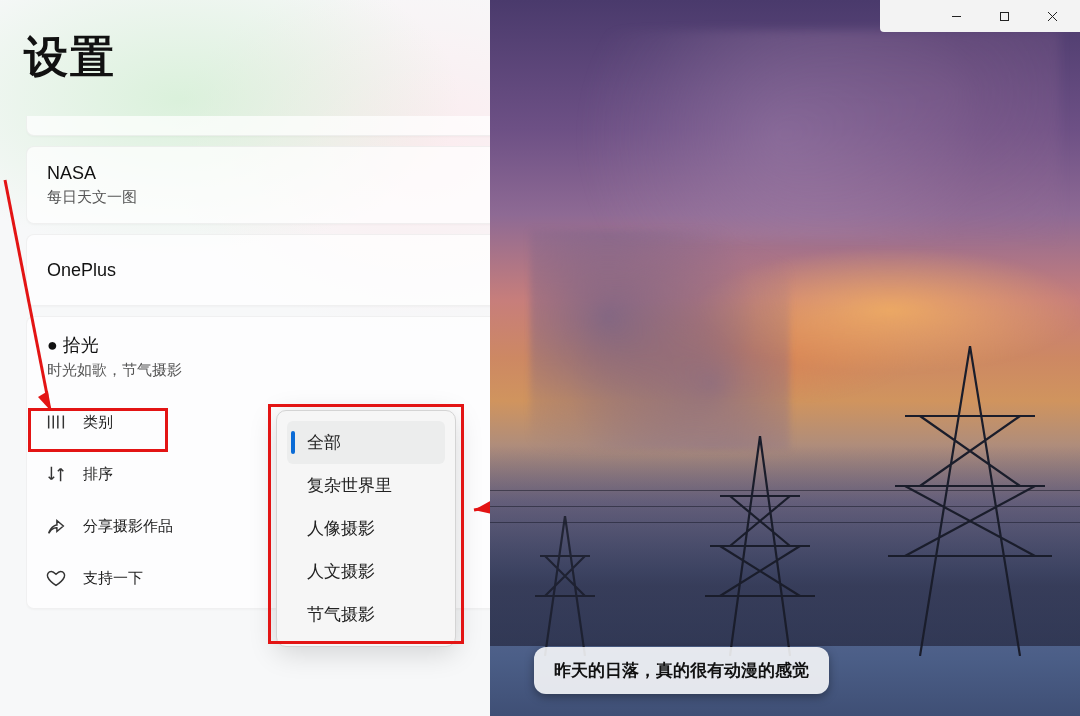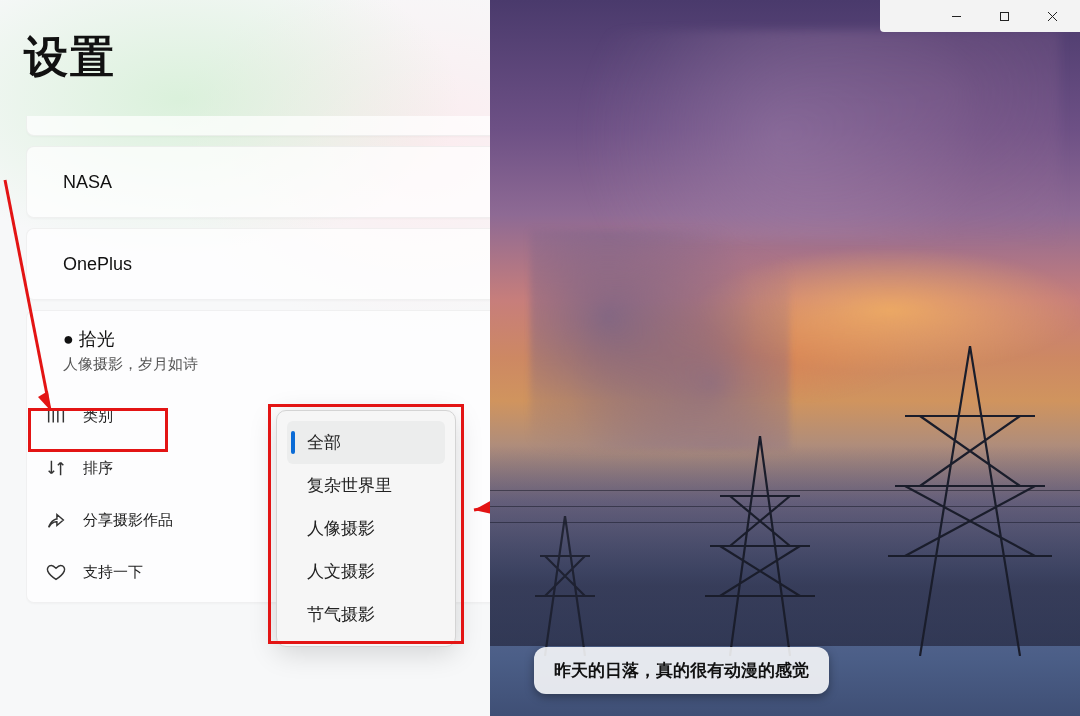--- a/index.html
+++ b/index.html
@@ -31,21 +31,21 @@
       background:rgba(255,255,255,0.72);
       border:1px solid rgba(0,0,0,0.05);
       border-radius:8px; margin:6px 0 10px;
       box-shadow:0 1px 2px rgba(0,0,0,0.03);
     }
     .card-cut { height:20px; border-top:none; border-radius:0 0 8px 8px; }
     .card-row {
       display:flex; align-items:center; padding:16px 20px;
       position:relative; min-height:70px;
     }
-    .card-texts { flex:1; min-width:0;margin-left:16px; }
+    .card-texts { flex:1; min-width:0; }
     .card-title { font-size:18px; color:#111; }
     .card-sub { font-size:15px; color:#555; margin-top:4px; }
     .chev { margin-left:auto; width:18px; height:18px; flex:none; color:#555; }
     .chev svg { width:18px; height:18px; stroke:currentColor; }
 
     .sub-list { padding:0 0 4px; }
     .sub-row {
       display:flex; align-items:center; gap:16px;
       padding:15px 18px; font-size:15px; color:#222;
     }
@@ -147,20 +147,21 @@
 <div class="left-panel">
   <div class="page-title">设置</div>
 
   <div class="list-area">
     <div class="card card-cut"></div>
 
     <div class="card">
       <div class="card-row">
         <div class="card-texts">
           <div class="card-title">NASA</div>
+          <div class="card-sub">每日天文一图</div>
         </div>
         <span class="chev">
           <svg viewBox="0 0 24 24" fill="none">
               <path d="M6 9l6 6 6-6" stroke-width="1.8" stroke-linecap="round"></path>
             </svg>
         </span>
       </div>
     </div>
 
     <div class="card">
@@ -173,21 +174,21 @@
               <path d="M6 9l6 6 6-6" stroke-width="1.8" stroke-linecap="round"></path>
             </svg>
         </span>
       </div>
     </div>
 
     <div class="card">
       <div class="card-row">
         <div class="card-texts">
           <div class="card-title">● 拾光</div>
-          <div class="card-sub">人像摄影，岁月如诗</div>
+          <div class="card-sub">时光如歌，节气摄影</div>
         </div>
         <span class="chev">
           <svg viewBox="0 0 24 24" fill="none">
               <path d="M6 15l6-6 6 6" stroke-width="1.8" stroke-linecap="round"></path>
             </svg>
         </span>
       </div>
       <div class="sub-list">
         <div class="sub-row">
           <span class="icon">

